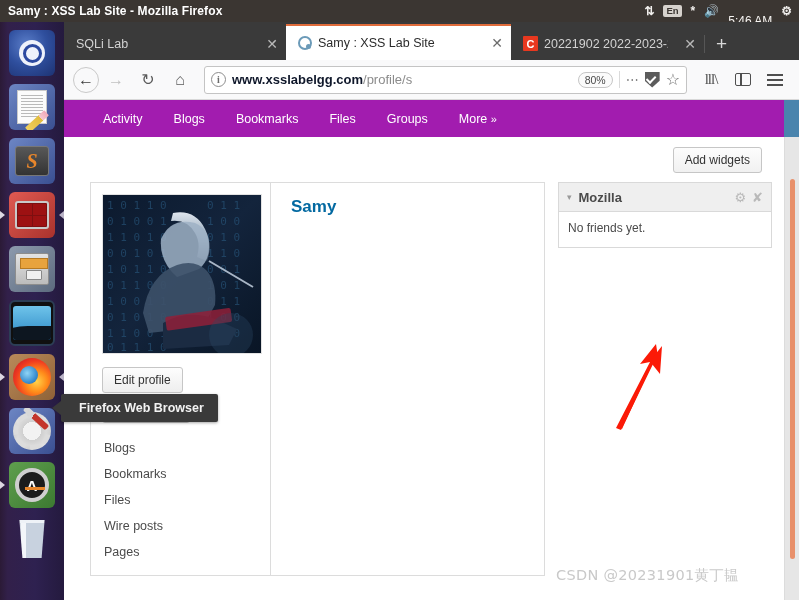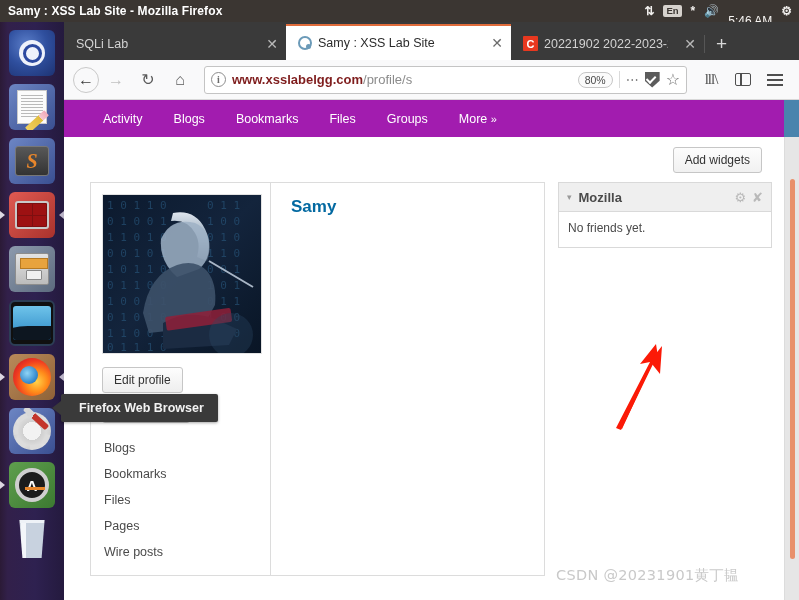--- a/index.html
+++ b/index.html
@@ -142,21 +142,21 @@
   #back-btn { border: 1px solid #c9c9c9; border-radius: 50%; width: 26px; height: 26px; color:#3b3b3b;}
   #fwd-btn { color: #c0c0c0; }
   #urlbar {
     flex: 1; height: 28px; margin: 0 7px; background: #fff; border: 1px solid #c4c4c4;
     border-radius: 3px; display: flex; align-items: center; padding: 0 6px; gap: 6px;
   }
   #identity-icon { width: 15px; height: 15px; border-radius:50%; border:1.4px solid #8d8d8d;
      color:#6b6b6b; font-size:10px; display:flex; align-items:center; justify-content:center;
      font-family:"Liberation Serif",serif; font-weight:bold; flex:0 0 auto;}
   #url-text { font-size: 13px; color: #8b8b8b; white-space: nowrap; overflow: hidden; flex: 1; }
-  #url-text b { color: #7f1d1d; font-weight: 600; }
+  #url-text b { color: #0f172a; font-weight: 600; }
   #zoom-badge { font-size: 10.5px; color: #4a4a4a; border: 1px solid #c6c6c6; border-radius: 9px;
      padding: 1px 6px; background:#fbfbfb; flex:0 0 auto;}
   .url-sep { width: 1px; height: 17px; background: #dadada; flex:0 0 auto; }
   .url-ico { color: #5c5c5c; font-size: 13px; flex:0 0 auto; display:flex; align-items:center;}
   #shield { width: 15px; height: 16px; background: #5c5c5c;
     clip-path: polygon(0 0, 100% 0, 100% 58%, 50% 100%, 0 58%);
     display:flex; align-items:center; justify-content:center; }
   #shield::after { content:""; width:7px; height:4px; border-left:2px solid #fff; border-bottom:2px solid #fff;
     transform: rotate(-45deg) translate(0px,-2px); }
   #star { color: #6c6c6c; font-size: 16px; }
@@ -433,22 +433,22 @@
                 </g>
                 <circle cx="128" cy="140" r="22" fill="#2a4763" opacity="0.35"></circle>
               </svg>
             </div>
             <div id="edit-profile">Edit profile</div>
             <div id="second-btn"></div>
             <div id="profile-links">
               <div>Blogs</div>
               <div>Bookmarks</div>
               <div>Files</div>
+              <div>Wire posts</div>
               <div>Pages</div>
-              <div>Wire posts</div>
             </div>
           </div>
           <div id="name-side">
             <div id="profile-name">Samy</div>
           </div>
         </div>
 
         <div id="right-col">
           <div id="friends-widget">
             <div id="fw-head">

